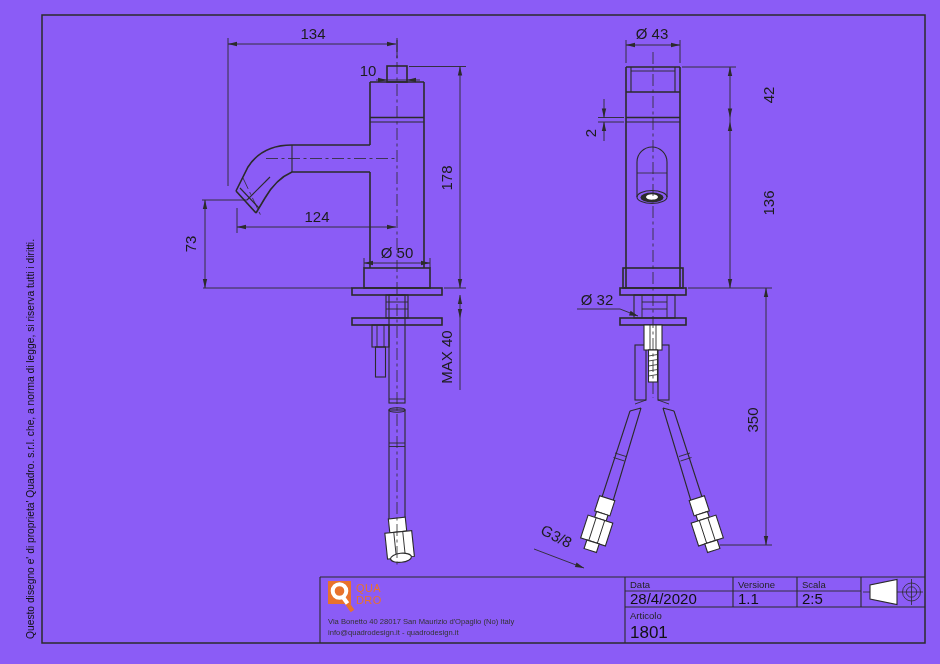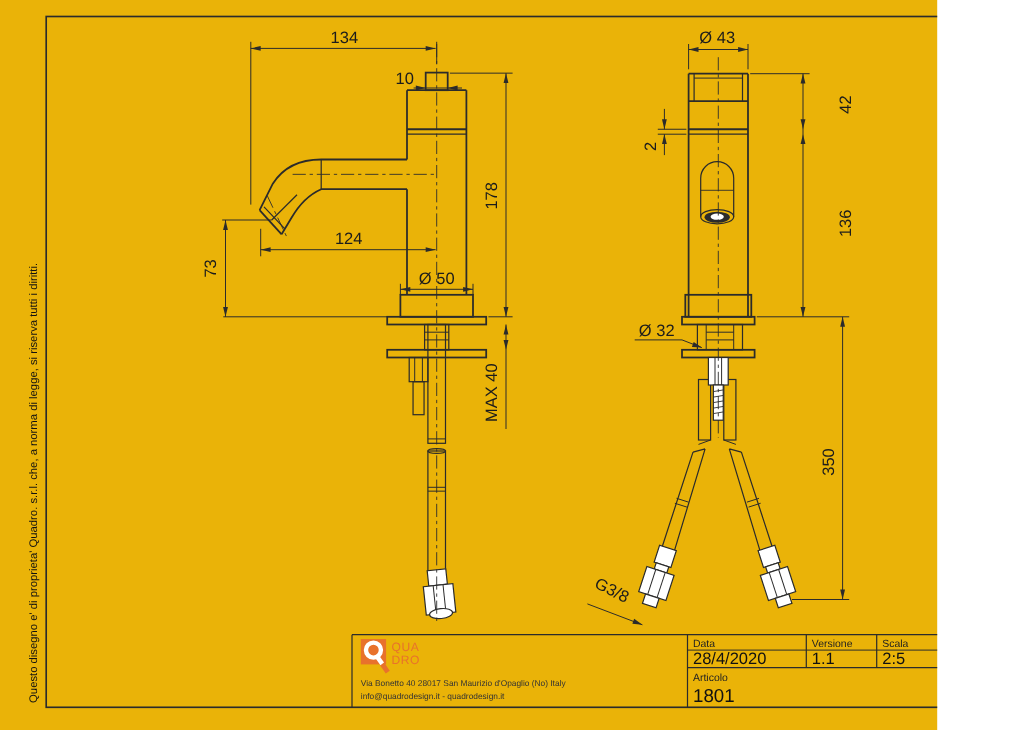--- a/index.html
+++ b/index.html
@@ -1,16 +1,16 @@
 <!DOCTYPE html>
 <html><head>
 <meta charset="utf-8">
 <style>
   html,body{margin:0;padding:0;background:#ffffff;}
-  #sheet{width:852px;height:664px;background:#eab308;position:relative;overflow:hidden;
+  #sheet{width:940px;height:664px;background:#8b5cf6;position:relative;overflow:hidden;
          font-family:"Liberation Sans", sans-serif;}
   svg{display:block;}
   .ol{stroke:#2b2b2b;stroke-width:1.6;fill:none;stroke-linejoin:miter;stroke-linecap:butt;}
   .ol2{stroke:#2b2b2b;stroke-width:1.1;fill:none;}
   .tl{stroke:#2b2b2b;stroke-width:0.9;fill:none;}
   .hair{stroke:#2b2b2b;stroke-width:0.8;fill:none;}
   .cl{stroke:#2b2b2b;stroke-width:0.8;fill:none;stroke-dasharray:12 3.5 3 3.5;}
   .ar{fill:#2b2b2b;stroke:none;}
   .wf{fill:#ffffff;}
   .dim{font:15px "Liberation Sans", sans-serif;fill:#1c1c1c;}

